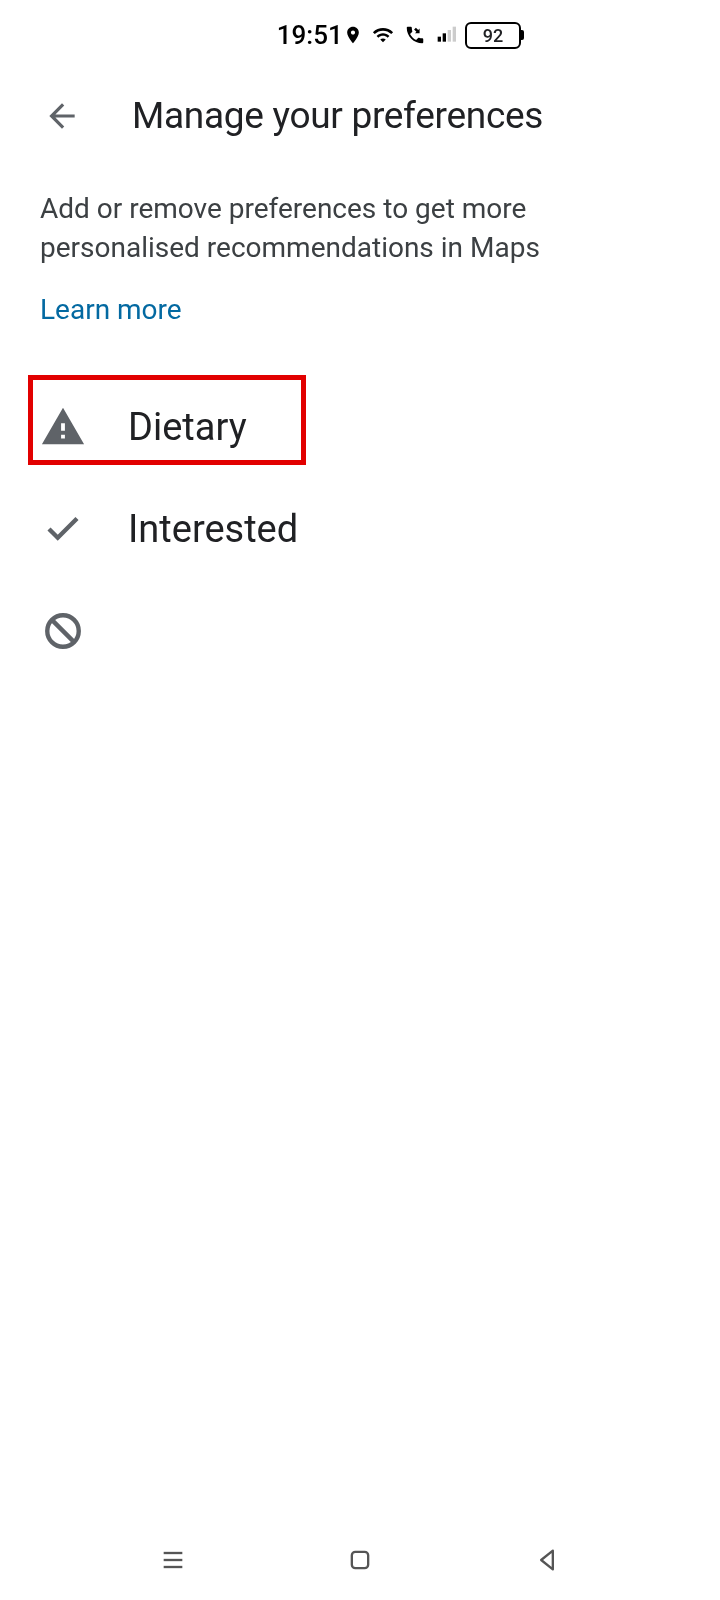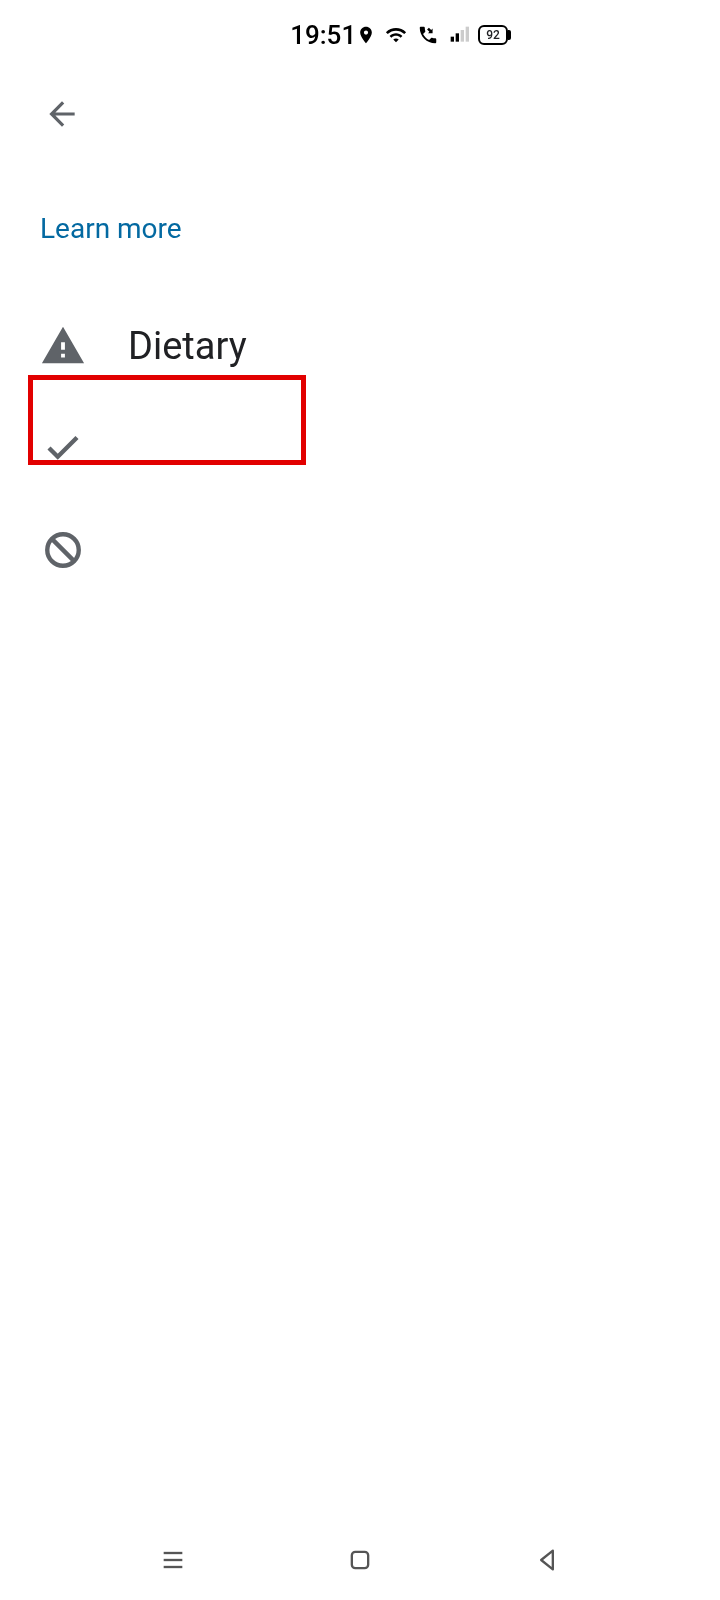--- a/index.html
+++ b/index.html
@@ -34,22 +34,22 @@
       gap: 7px;
     }
     .status-icons svg {
       display: block;
     }
     .battery-box {
       display: flex;
       align-items: center;
       border: 2px solid #000;
       border-radius: 6px;
-      padding: 1px 6px;
-      font-size: 12px;
+      padding: 1px 16px;
+      font-size: 18px;
       font-weight: 500;
       position: relative;
     }
     .battery-box::after {
       content: '';
       position: absolute;
       right: -5px;
       top: 50%;
       transform: translateY(-50%);
       width: 3px;
@@ -175,41 +175,44 @@
     </span>
   </div>
 </div>
 
 <div class="app-header">
   <div class="back-arrow">
     <svg width="38" height="38" viewBox="0 0 24 24" fill="#5f6368">
       <path d="M20 11H7.83l5.59-5.59L12 4l-8 8 8 8 1.41-1.41L7.83 13H20v-2z"></path>
     </svg>
   </div>
+  <div class="page-title">Manage your preferences</div>
 </div>
 
 <div class="description-block">
+  <div class="description-text">Add or remove preferences to get more personalised recommendations in Maps</div>
   <a href="#" class="learn-more">Learn more</a>
 </div>
 
 <div class="pref-list">
   <div class="pref-item">
     <div class="pref-icon">
       <svg width="46" height="46" viewBox="0 0 24 24" fill="#5f6368">
         <path d="M1 21h22L12 2 1 21zm12-3h-2v-2h2v2zm0-4h-2v-4h2v4z"></path>
       </svg>
     </div>
     <div class="pref-label">Dietary</div>
   </div>
   <div class="pref-item">
     <div class="pref-icon">
       <svg width="42" height="42" viewBox="0 0 24 24" fill="none" stroke="#5f6368" stroke-width="2.5">
         <path d="M4 12l5 5L20 6"></path>
       </svg>
     </div>
+    <div class="pref-label">Interested</div>
   </div>
   <div class="pref-item">
     <div class="pref-icon">
       <svg width="42" height="42" viewBox="0 0 24 24" fill="none" stroke="#5f6368" stroke-width="2.5">
         <circle cx="12" cy="12" r="9"></circle>
         <line x1="5.5" y1="5.5" x2="18.5" y2="18.5"></line>
       </svg>
     </div>
   </div>
 </div>

